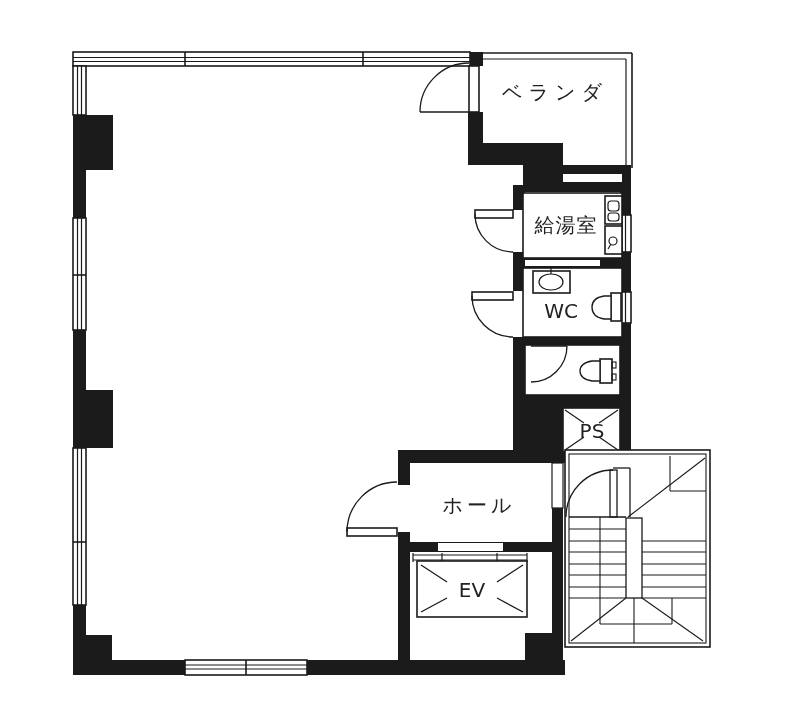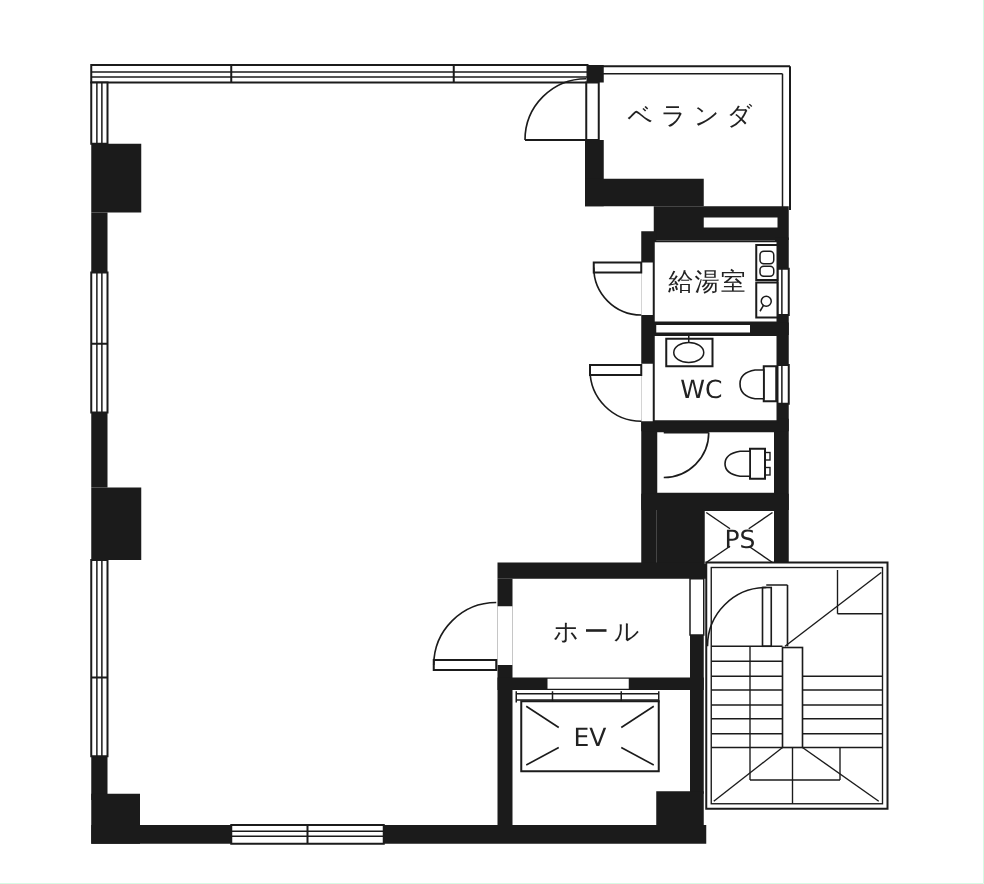--- a/index.html
+++ b/index.html
@@ -1,16 +1,16 @@
 <!DOCTYPE html>
 <html><head>
 <meta charset="utf-8">
 <style>
   html,body{margin:0;padding:0;background:#ffffff;}
-  .stage{position:relative;width:787px;height:707px;background:#86efac;overflow:hidden;
+  .stage{position:relative;width:787px;height:707px;background:#bef264;overflow:hidden;
          font-family:"DejaVu Sans",sans-serif;}
   svg{display:block;}
   text{fill:#222222;font-family:"DejaVu Sans","Liberation Sans",sans-serif;}
   .lbl{font-size:20px;}
 </style>
 </head>
 <body>
 
 <div class="stage">
 <svg width="787" height="707" viewBox="0 0 787 707">

